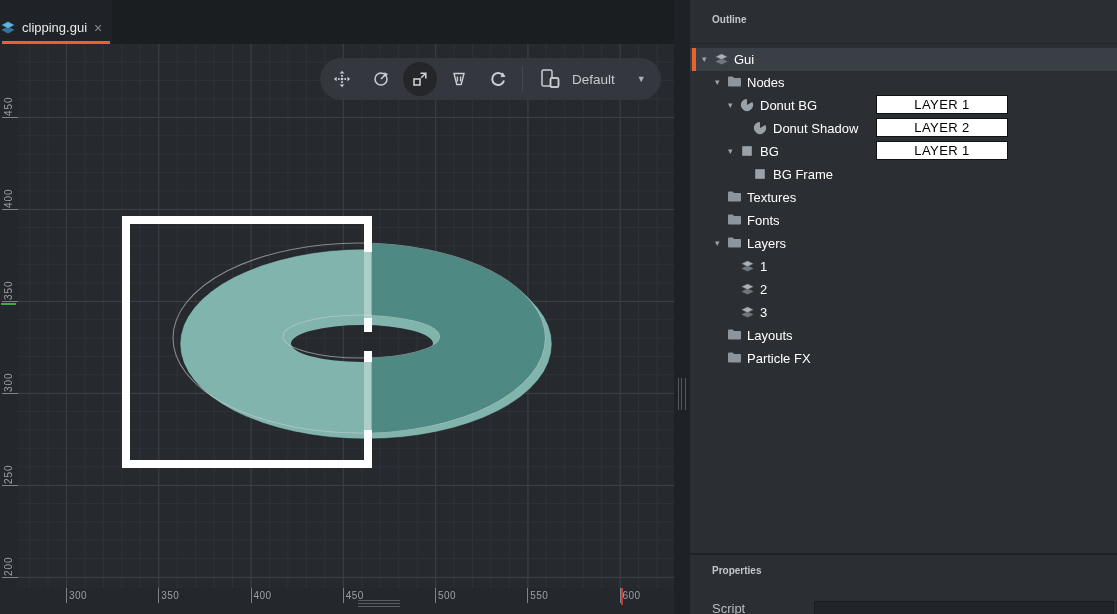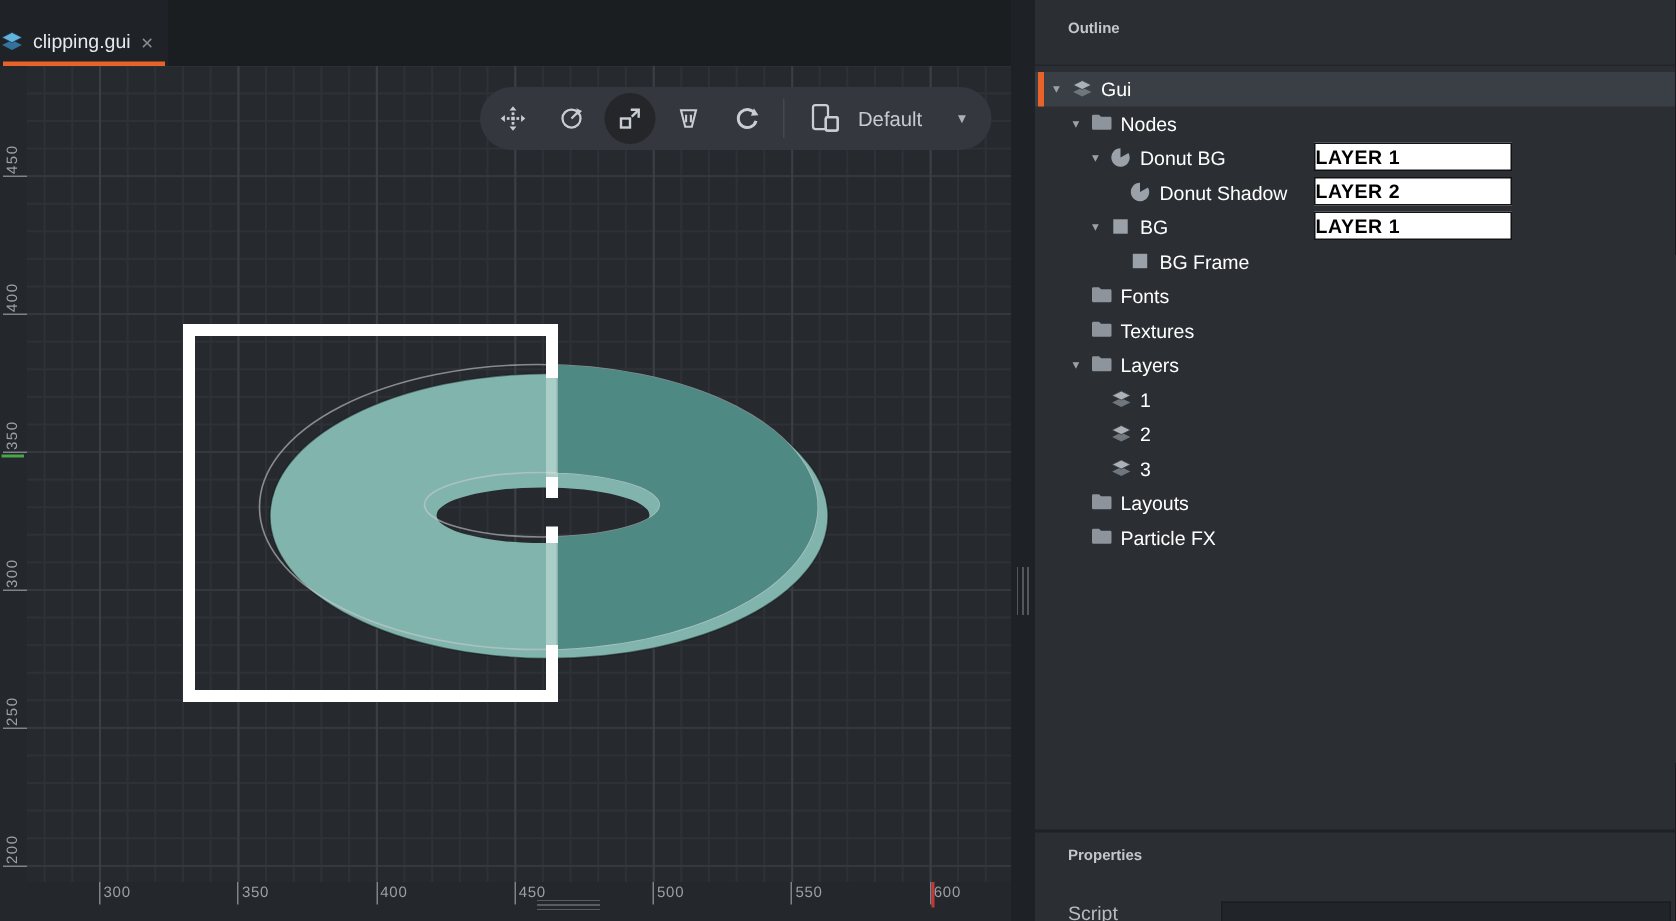--- a/index.html
+++ b/index.html
@@ -61,22 +61,22 @@
   .panel-header{position:absolute;left:22px;color:#c2c7cc;font-size:10px;font-weight:bold;}
   .header-divider{position:absolute;left:0;top:43px;width:427px;height:1px;background:#222529;}
   .tree{position:absolute;left:0;top:48px;width:427px;}
   .row{position:relative;height:23px;}
   .row.selected{background:#3a3e45;}
   .sel-bar{position:absolute;left:2px;top:0;width:4px;height:23px;background:var(--accent);}
   .arrow{position:absolute;top:0;line-height:23px;font-size:9px;color:#9ba2a9;}
   .node-icon{position:absolute;top:4px;width:16px;height:16px;}
   .row-label{position:absolute;top:0;line-height:23px;font-size:13px;color:#ffffff;white-space:nowrap;}
   .badge{position:absolute;left:186px;top:1px;width:132px;height:19px;background:var(--badge-bg);
-         border:1px solid #101214;color:var(--badge-text);font-weight:bold;font-size:13px;
-         line-height:18px;text-align:left;letter-spacing:0.4px;}
+         border:1px solid #101214;color:var(--badge-text);font-weight:normal;font-size:13px;
+         line-height:18px;text-align:center;letter-spacing:0.4px;}
   .props-divider{position:absolute;left:0;top:553px;width:427px;height:2px;background:#1e2125;}
   .props-header{top:565px;}
   .script-label{position:absolute;left:22px;top:601px;color:#b7bdc3;font-size:13px;}
   .script-input{position:absolute;left:124px;top:601px;width:300px;height:40px;background:#212429;
                 border:1px solid #1a1d21;}
   svg{display:block;}
 </style>
 </head>
 <body>
 
@@ -280,29 +280,29 @@
             </svg>
           </span>
           <span class="row-label" style="left: 83px; text-align: right;">BG Frame</span>
         </div>
         <div class="row">
           <span class="node-icon" style="left: 37px;">
             <svg width="15" height="13" viewBox="0 0 16 14">
               <path d="M1 2.6 Q1 1.6 2 1.6 H6 L7.5 3.1 H14 Q15 3.1 15 4.1 V11.4 Q15 12.4 14 12.4 H2 Q1 12.4 1 11.4 Z" fill="#8d949b"></path>
             </svg>
           </span>
+          <span class="row-label" style="left: 57px;">Textures</span>
+        </div>
+        <div class="row">
+          <span class="node-icon" style="left: 37px;">
+            <svg width="15" height="13" viewBox="0 0 16 14">
+              <path d="M1 2.6 Q1 1.6 2 1.6 H6 L7.5 3.1 H14 Q15 3.1 15 4.1 V11.4 Q15 12.4 14 12.4 H2 Q1 12.4 1 11.4 Z" fill="#8d949b"></path>
+            </svg>
+          </span>
           <span class="row-label" style="left: 57px;">Fonts</span>
-        </div>
-        <div class="row">
-          <span class="node-icon" style="left: 37px;">
-            <svg width="15" height="13" viewBox="0 0 16 14">
-              <path d="M1 2.6 Q1 1.6 2 1.6 H6 L7.5 3.1 H14 Q15 3.1 15 4.1 V11.4 Q15 12.4 14 12.4 H2 Q1 12.4 1 11.4 Z" fill="#8d949b"></path>
-            </svg>
-          </span>
-          <span class="row-label" style="left: 57px;">Textures</span>
         </div>
         <div class="row">
           <span class="arrow" style="left: 25px;">▾</span>
           <span class="node-icon" style="left: 37px;">
             <svg width="15" height="13" viewBox="0 0 16 14">
               <path d="M1 2.6 Q1 1.6 2 1.6 H6 L7.5 3.1 H14 Q15 3.1 15 4.1 V11.4 Q15 12.4 14 12.4 H2 Q1 12.4 1 11.4 Z" fill="#8d949b"></path>
             </svg>
           </span>
           <span class="row-label" style="left: 57px;">Layers</span>
         </div>

